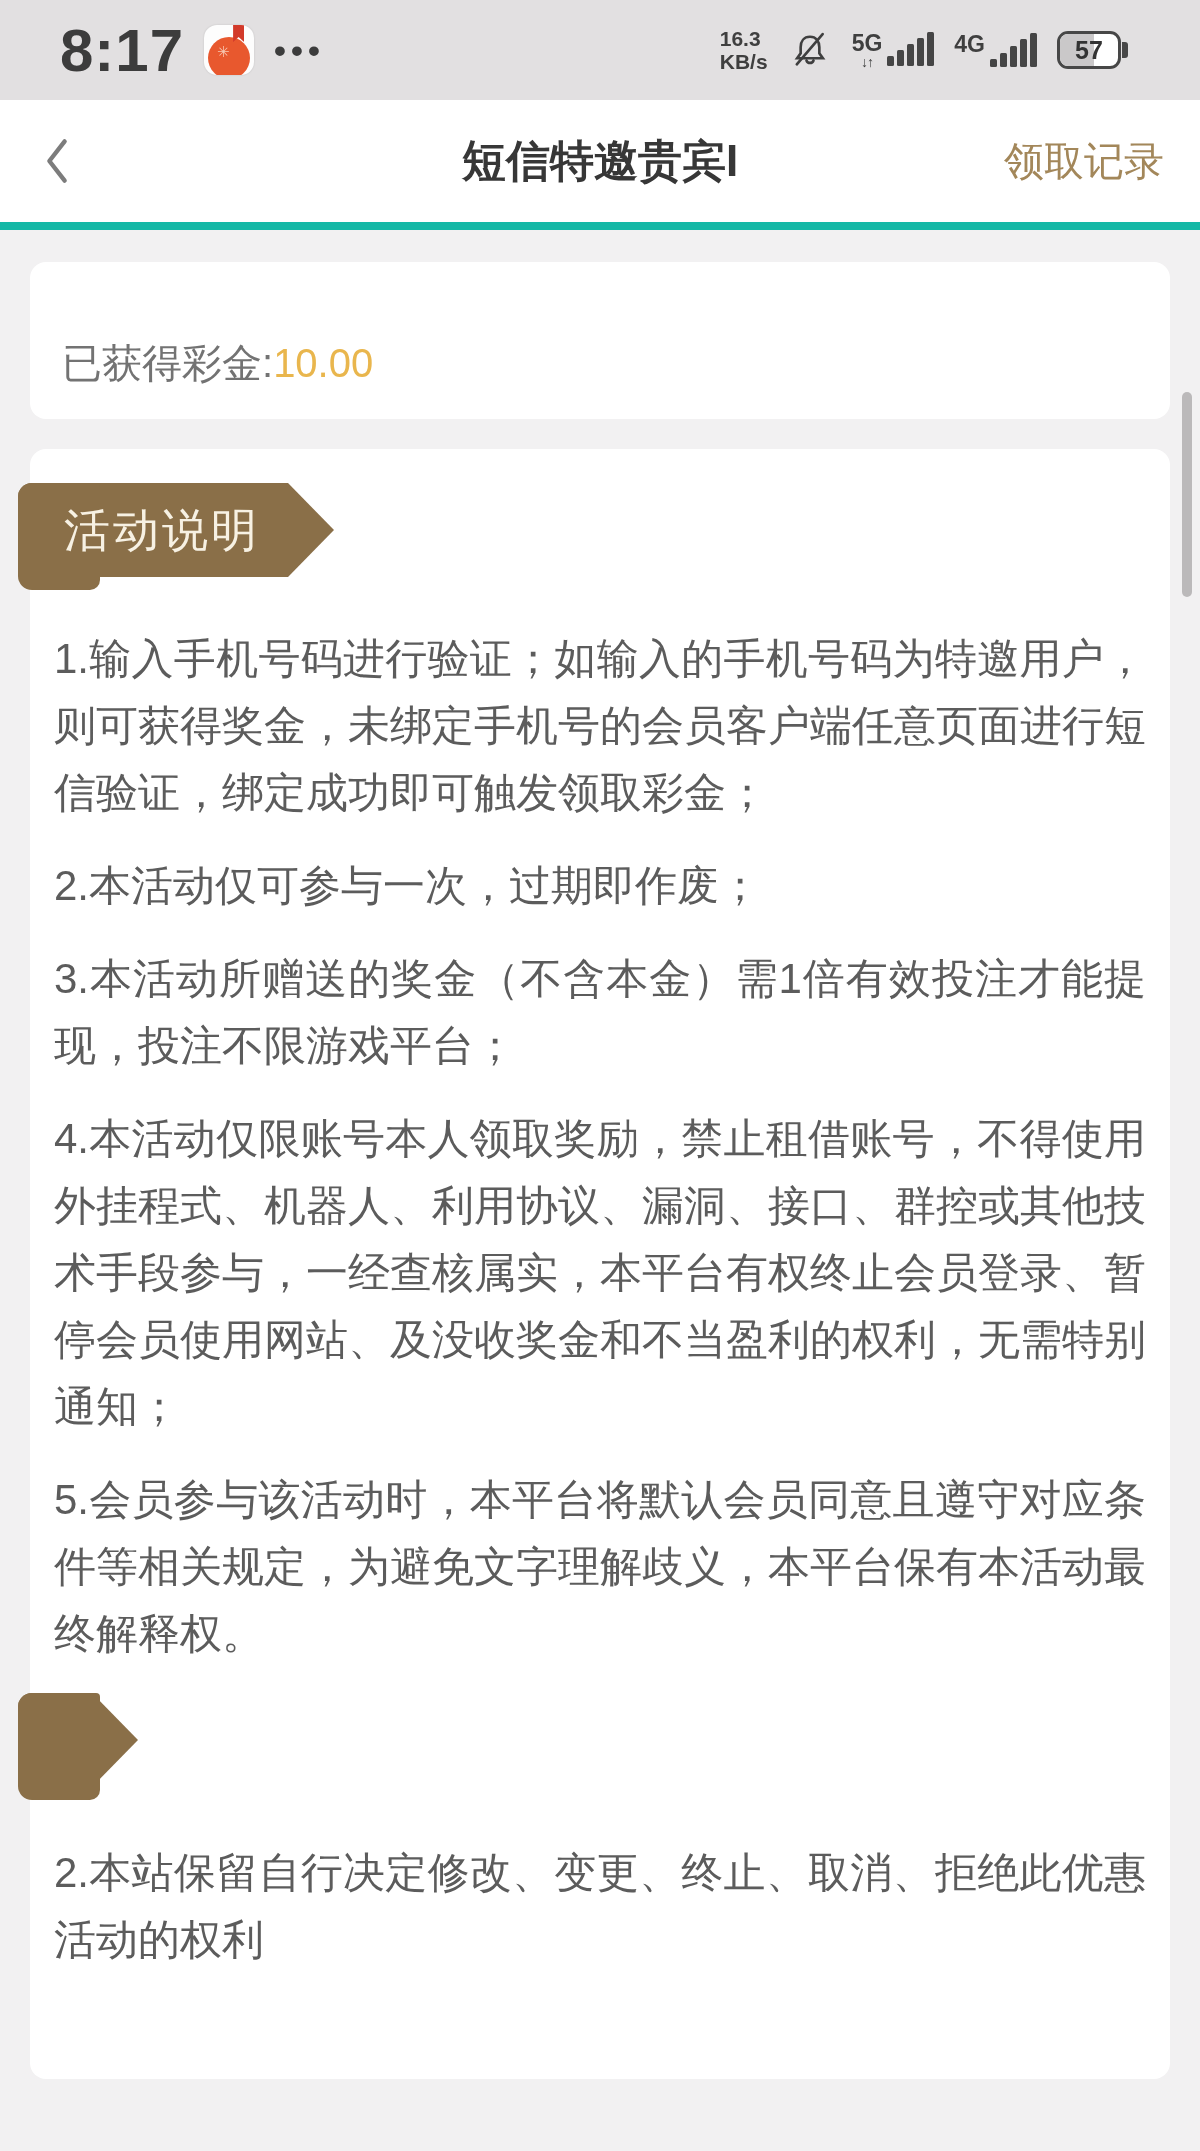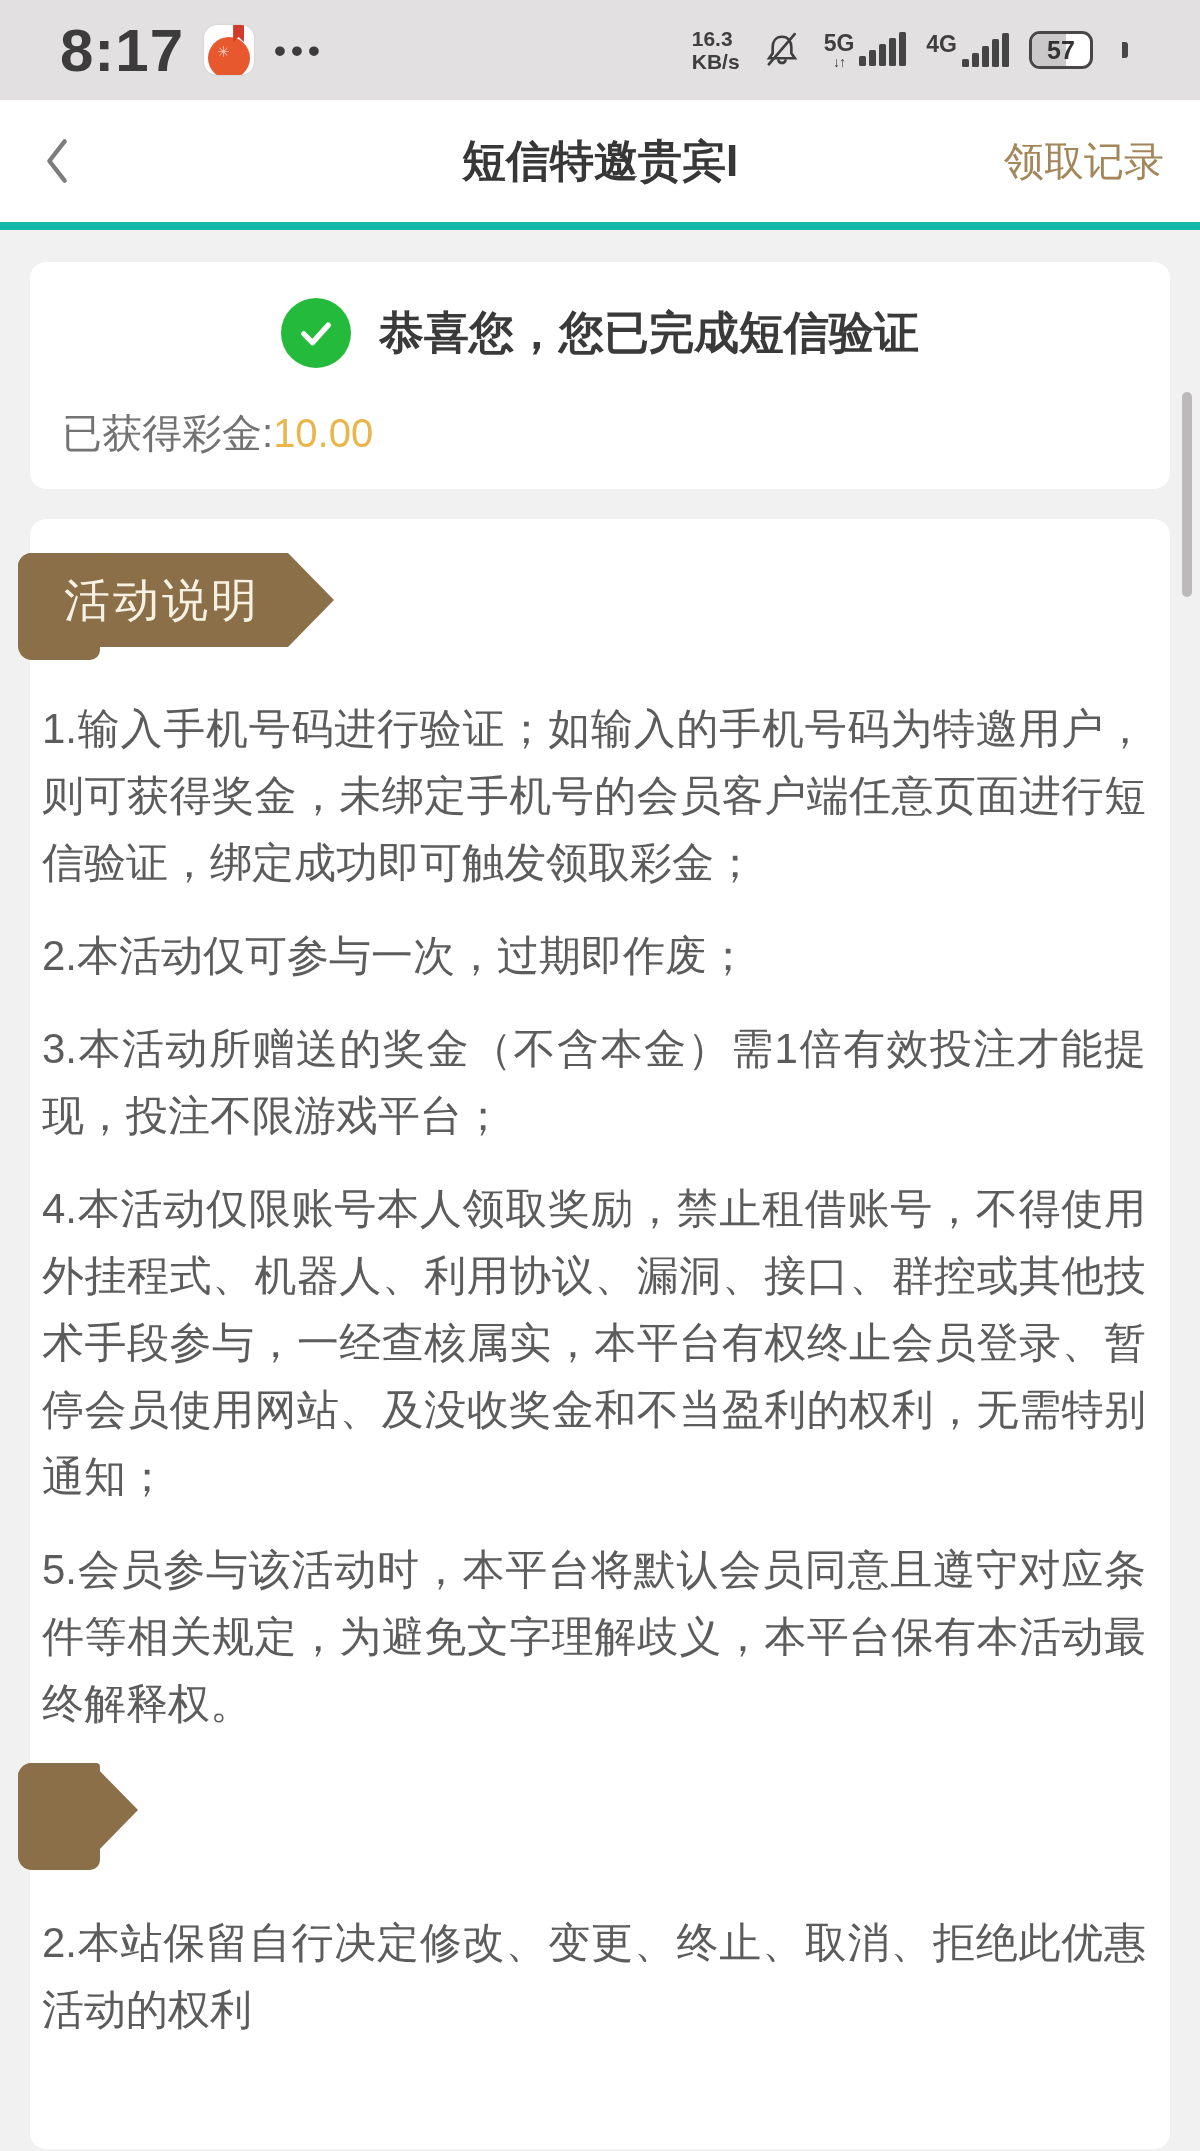--- a/index.html
+++ b/index.html
@@ -43,21 +43,21 @@
   .success-msg{ font-size:45px; font-weight:600; color:#3a3a3a; }
   .bonus-row{ margin-top:38px; font-size:40px; }
   .bonus-label{ color:#737373; }
   .bonus-value{ color:#e9b64d; }
   
   .rules-card{ margin-top:30px; padding:34px 0 80px; }
   .ribbon{ position:relative; display:inline-flex; align-items:center; height:94px; margin-left:-12px; background:#8a6f48; border-radius:14px 0 0 14px; padding:1px 28px 0 46px; }
   .ribbon .fold{ position:absolute; left:0; top:0; width:82px; height:107px; background:#8a6f48; border-radius:14px 4px 10px 14px; }
   .ribbon .arrow{ position:absolute; left:100%; top:0; width:0; height:0; border-top:47px solid transparent; border-bottom:47px solid transparent; border-left:46px solid #8a6f48; }
   .ribbon .txt{ position:relative; font-size:46px; font-weight:500; color:#f7f1e3; letter-spacing:3px; }
-  .section-body{ margin-top:48px; padding:0 24px 0 12px; }
+  .section-body{ margin-top:48px; padding:0 24px 0 24px; }
   .section-body p{ font-size:42px; line-height:67px; color:#5c5c5c; margin:0 0 26px; text-align:justify; }
   
   .scroll-thumb{ position:absolute; top:392px; right:8px; width:10px; height:205px; background:#bbb9ba; border-radius:6px; z-index:20; }
 </style>
 </head>
 <body>
 
 <div class="status-bar">
   <div class="status-left">
     <span class="time">8:17</span>
@@ -96,49 +96,41 @@
         <span class="sig-label">4G</span>
       </div>
       <div class="bars">
         <i style="height:8px"></i>
           <i style="height:14px"></i>
           <i style="height:21px"></i>
           <i style="height:28px"></i>
           <i style="height:34px"></i>
       </div>
     </div>
-    <div style="display:flex;align-items:center;gap:28px;">
+    <div style="display:flex;align-items:center;">
       <div class="battery">
         <span class="fill"></span>
         <span class="pct">57</span>
       </div>
       <span class="battery-nub" style="margin-left:1px"></span>
     </div>
   </div>
 </div>
 
 <div class="header">
   <div class="back-btn">
     <svg width="30" height="48" viewBox="0 0 26 44" fill="none" stroke="#7c7c7c" stroke-width="4" stroke-linecap="round" stroke-linejoin="round">
       <polyline points="20,4 6,22 20,40"></polyline>
     </svg>
   </div>
   <div class="page-title">短信特邀贵宾I</div>
   <div class="header-action">领取记录</div>
 </div>
 
 <div class="card result-card">
-  <div class="result-row">
-    <div class="check-circle">
-      <svg width="42" height="42" viewBox="0 0 24 24" fill="none" stroke="#ffffff" stroke-width="3" stroke-linecap="round" stroke-linejoin="round">
-        <polyline points="5,12.5 10,17.5 19,7.5"></polyline>
-      </svg>
-    </div>
-    <div class="success-msg">恭喜您，您已完成短信验证</div>
-  </div>
   <div class="bonus-row">
     <span class="bonus-label">已获得彩金:</span><span class="bonus-value">10.00</span>
   </div>
 </div>
 
 <div class="card rules-card">
 
   <div class="ribbon">
     <span class="fold"></span>
     <span class="arrow"></span>

